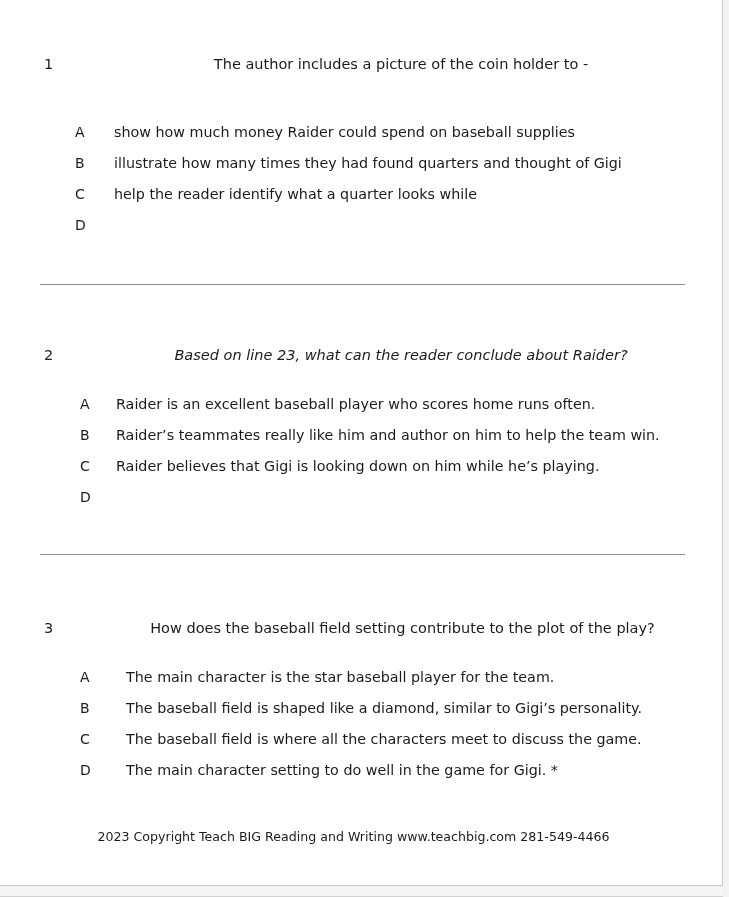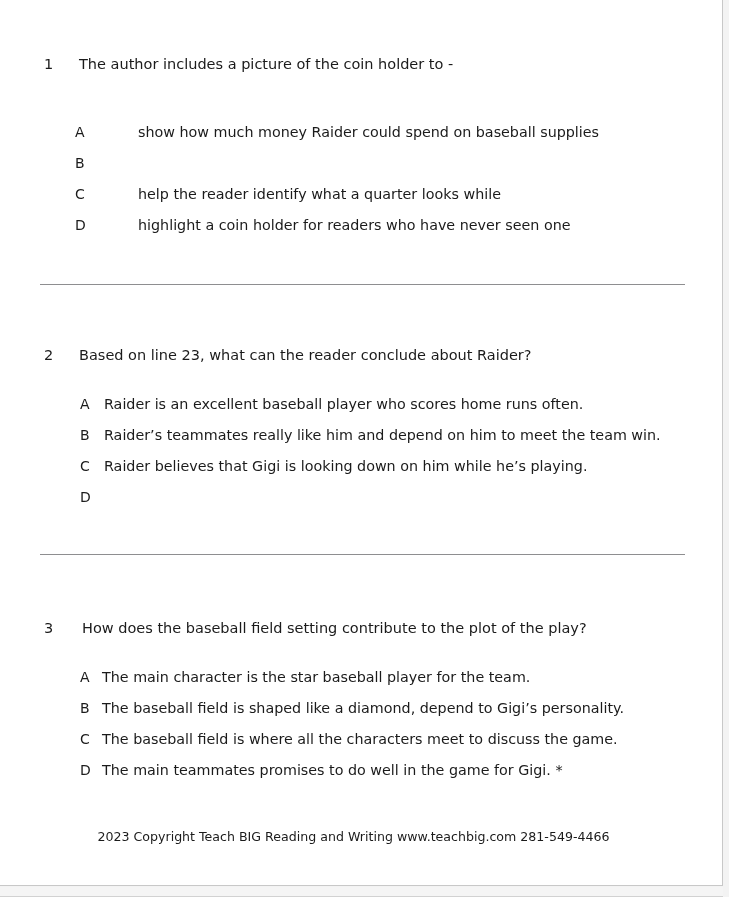--- a/index.html
+++ b/index.html
@@ -65,20 +65,21 @@
     top: 0;
     width: 22px;
     text-align: left;
     font-size: 14.5px;
     color: #1b1b1b;
   }
   .q-text {
     display: block;
     font-size: 14.5px;
     color: #1b1b1b;
+    text-align: center;
   }
 
   .choices {
     position: relative;
     margin: 0;
     padding: 0;
     list-style: none;
   }
   .choice {
     position: relative;
@@ -97,31 +98,31 @@
     position: absolute;
     top: 0;
     font-size: 14.3px;
     color: #1b1b1b;
   }
 
   
   .q1 .q-num        { left: 44px; }
   .q1 .q-text       { margin-left: 79px; }
   .q1 .choice-letter{ left: 75px; }
-  .q1 .choice-text  { left: 114px; margin-left: 24px; }
+  .q1 .choice-text  { left: 114px; }
 
   .q2 .q-num        { left: 44px; }
-  .q2 .q-text       { margin-left: 79px; }
+  .q2 .q-text       { margin-left: 79px; font-style: italic; }
   .q2 .choice-letter{ left: 80px; }
-  .q2 .choice-text  { left: 104px; }
+  .q2 .choice-text  { left: 116px; }
 
   .q3 .q-num        { left: 44px; }
   .q3 .q-text       { margin-left: 82px; }
   .q3 .choice-letter{ left: 80px; }
-  .q3 .choice-text  { left: 102px; }
+  .q3 .choice-text  { left: 126px; }
 
   
   .divider {
     position: absolute;
     left: 40px;
     width: 645px;
     height: 0;
     border-top: 1px solid #8e8e90;
   }
 
@@ -151,47 +152,47 @@
         <span class="q-num">1</span>
         <span class="q-text">The author includes a picture of the coin holder to -</span>
       </div>
       <ul class="choices" style="margin-top:47px;">
         <li class="choice">
           <span class="choice-letter">A</span>
           <span class="choice-text">show how much money Raider could spend on baseball supplies</span>
         </li>
         <li class="choice">
           <span class="choice-letter">B</span>
+          <span class="choice-text">illustrate how many times they had found quarters and thought of Gigi</span>
         </li>
         <li class="choice">
           <span class="choice-letter">C</span>
           <span class="choice-text">help the reader identify what a quarter looks while</span>
         </li>
         <li class="choice">
           <span class="choice-letter">D</span>
-          <span class="choice-text">highlight a coin holder for readers who have never seen one</span>
         </li>
       </ul>
     </div>
 
     <div class="divider" style="top:284px;"></div>
 
     <div class="question q2" style="top:345px;">
       <div class="q-stem">
         <span class="q-num">2</span>
         <span class="q-text">Based on line 23, what can the reader conclude about Raider?</span>
       </div>
       <ul class="choices" style="margin-top:28px;">
         <li class="choice">
           <span class="choice-letter">A</span>
           <span class="choice-text">Raider is an excellent baseball player who scores home runs often.</span>
         </li>
         <li class="choice">
           <span class="choice-letter">B</span>
-          <span class="choice-text">Raider’s teammates really like him and depend on him to meet the team win.</span>
+          <span class="choice-text">Raider’s teammates really like him and author on him to help the team win.</span>
         </li>
         <li class="choice">
           <span class="choice-letter">C</span>
           <span class="choice-text">Raider believes that Gigi is looking down on him while he’s playing.</span>
         </li>
         <li class="choice">
           <span class="choice-letter">D</span>
         </li>
       </ul>
     </div>
@@ -203,29 +204,29 @@
         <span class="q-num">3</span>
         <span class="q-text">How does the baseball field setting contribute to the plot of the play?</span>
       </div>
       <ul class="choices" style="margin-top:28px;">
         <li class="choice">
           <span class="choice-letter">A</span>
           <span class="choice-text">The main character is the star baseball player for the team.</span>
         </li>
         <li class="choice">
           <span class="choice-letter">B</span>
-          <span class="choice-text">The baseball field is shaped like a diamond, depend to Gigi’s personality.</span>
+          <span class="choice-text">The baseball field is shaped like a diamond, similar to Gigi’s personality.</span>
         </li>
         <li class="choice">
           <span class="choice-letter">C</span>
           <span class="choice-text">The baseball field is where all the characters meet to discuss the game.</span>
         </li>
         <li class="choice">
           <span class="choice-letter">D</span>
-          <span class="choice-text">The main teammates promises to do well in the game for Gigi.  *</span>
+          <span class="choice-text">The main character setting to do well in the game for Gigi.  *</span>
         </li>
       </ul>
     </div>
 
     <div class="footer" style="top:829px;">
       <span class="footer-inner">2023 Copyright Teach BIG Reading and Writing www.teachbig.com 281-549-4466</span>
     </div>
 
   </div>
 </div>

